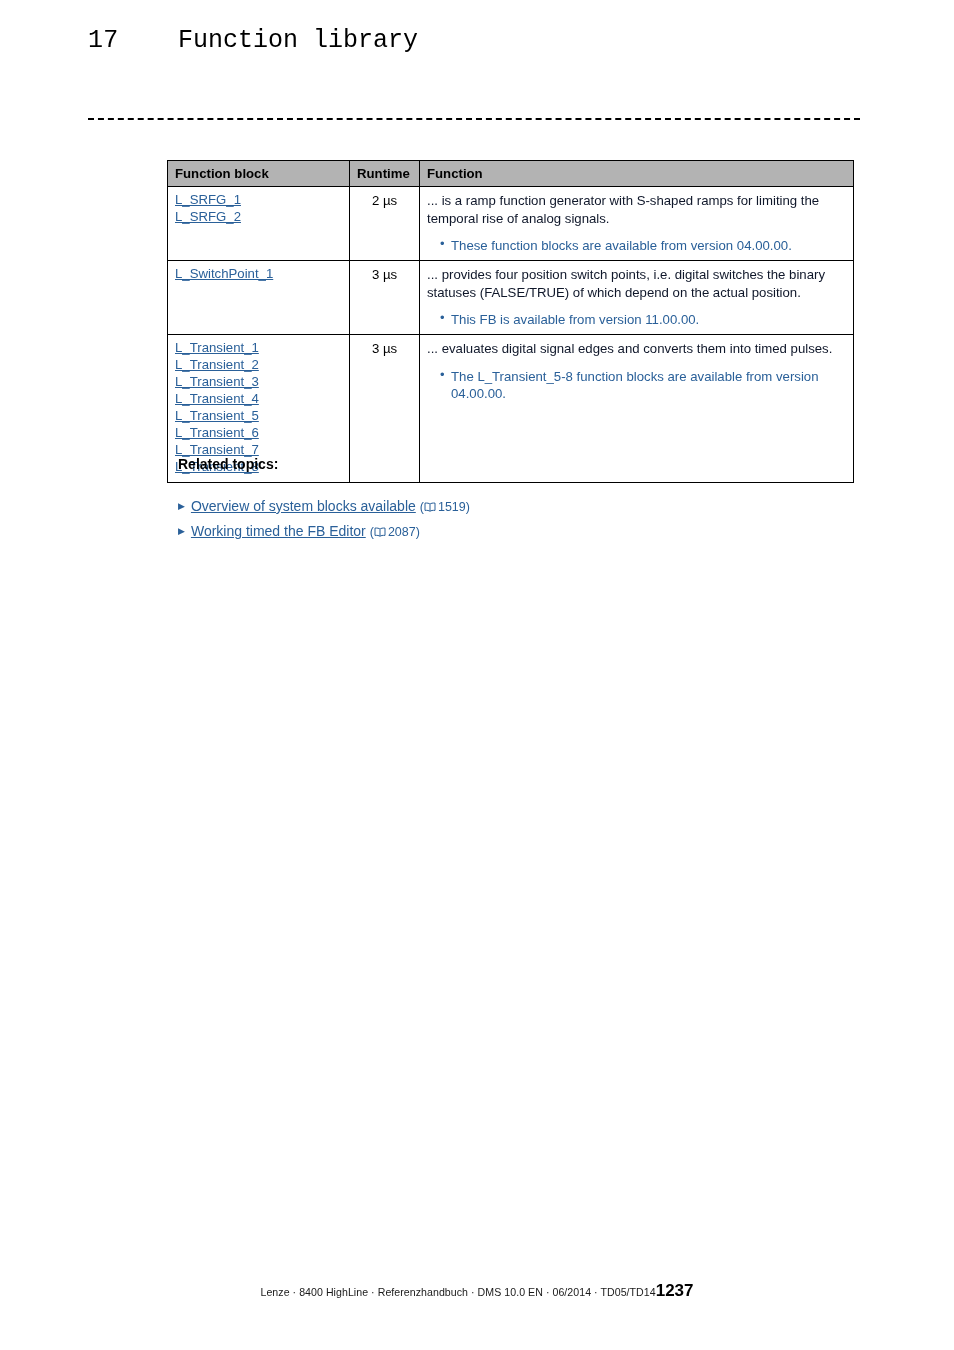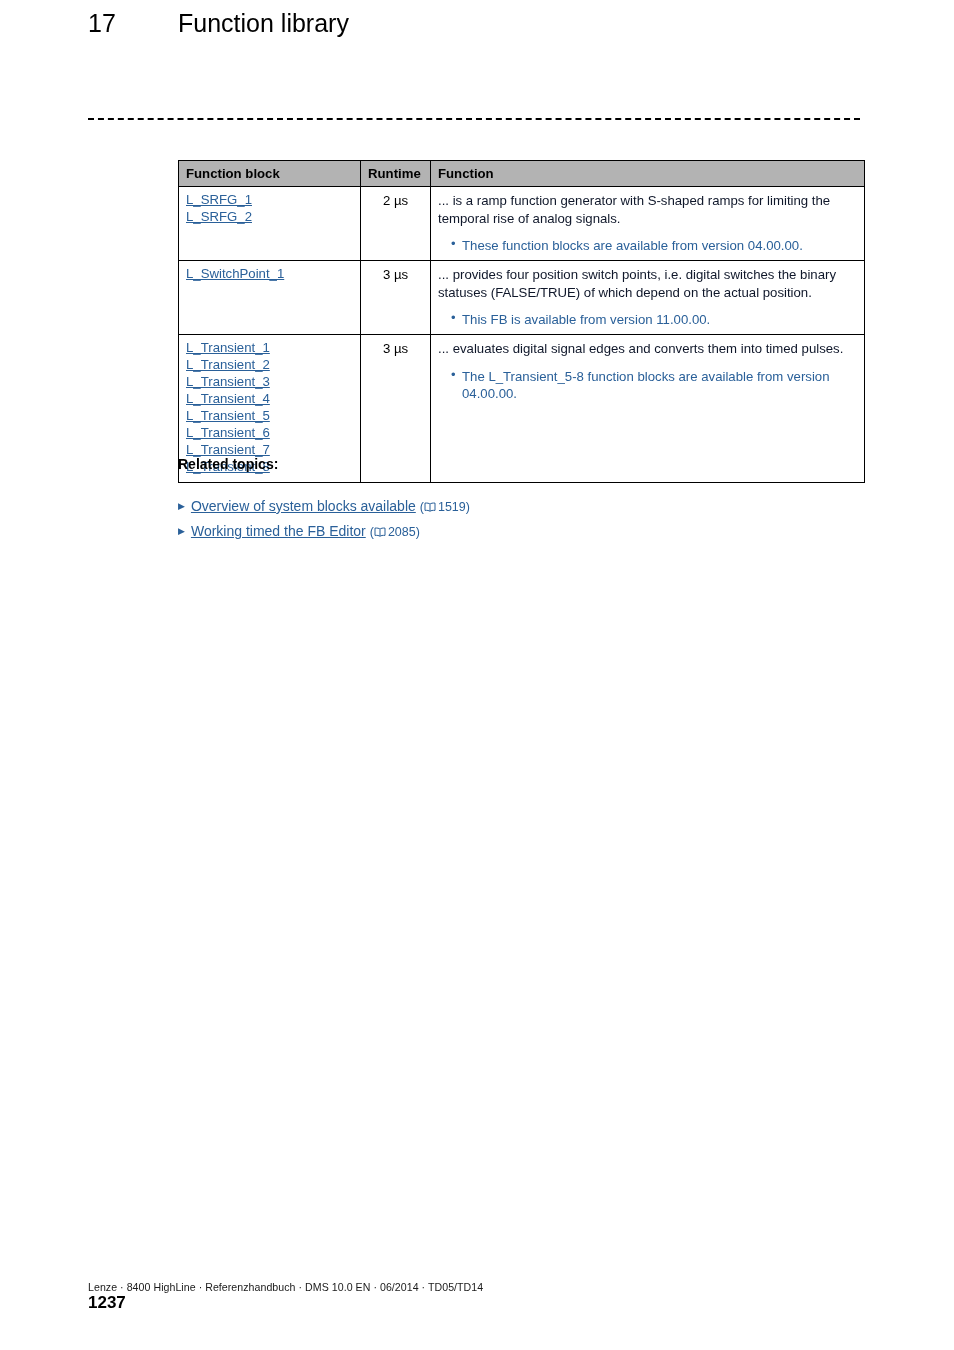--- a/index.html
+++ b/index.html
@@ -18,22 +18,23 @@
 
   .page {
     position: absolute;
     inset: 0;
   }
 
   
   .doc-header {
     position: absolute;
     left: 88px;
-    top: 9px;
+    top: 26px;
     width: 800px;
+    font-family: Liberation Mono, monospace;
   }
   .chapter-line {
     display: flex;
     align-items: baseline;
   }
   .chapter-num {
     width: 90px;
     font-size: 25px;
     font-weight: 400;
     letter-spacing: .2px;
@@ -60,21 +61,21 @@
     left: 88px;
     top: 118px;
     width: 772px;
     height: 0;
     border-top: 2px dashed #000000;
   }
 
   
   .fb-table {
     position: absolute;
-    left: 178px;
+    left: 167px;
     top: 160px;
     width: 686px;
     border-collapse: collapse;
     table-layout: fixed;
     font-size: 13.2px;
   }
   .fb-table th,
   .fb-table td {
     border: 1px solid #000000;
     vertical-align: top;
@@ -172,21 +173,20 @@
 
   
   .footer {
     position: absolute;
     left: 88px;
     right: 88px;
     top: 1281px;
     display: flex;
     align-items: baseline;
     justify-content: center;
-    flex-direction: column;
   }
   .footer-text {
     font-size: 10.6px;
     color: #1a1a1a;
     letter-spacing: .05px;
   }
   .footer-page {
     font-size: 17px;
     font-weight: bold;
     color: #000000;
@@ -282,21 +282,21 @@
               <path d="M6 2.3V9.1" stroke="#2a6099" stroke-width="1"></path>
             </svg></span><span>1519</span>)</span>
     </div>
 
     <div class="related-item">
       <span class="tri-icon">▶</span>
       <span class="related-link">Working timed the FB Editor</span>
       <span class="pageref">(<span class="book-icon"><svg width="12" height="10" viewBox="0 0 12 10" aria-hidden="true">
               <path d="M6 2.1C4.9 1.2 3.4 0.9 1 1.1V8.4C3.4 8.2 4.9 8.5 6 9.3C7.1 8.5 8.6 8.2 11 8.4V1.1C8.6 0.9 7.1 1.2 6 2.1Z" fill="none" stroke="#2a6099" stroke-width="1"></path>
               <path d="M6 2.3V9.1" stroke="#2a6099" stroke-width="1"></path>
-            </svg></span><span>2085</span>)</span>
+            </svg></span><span>2087</span>)</span>
     </div>
   </div>
 
   <div class="footer">
     <div class="footer-text">Lenze · 8400 HighLine · Referenzhandbuch · DMS 10.0 EN · 06/2014 · TD05/TD14</div>
     <div class="footer-page">1237</div>
   </div>
 
 </div>
 

